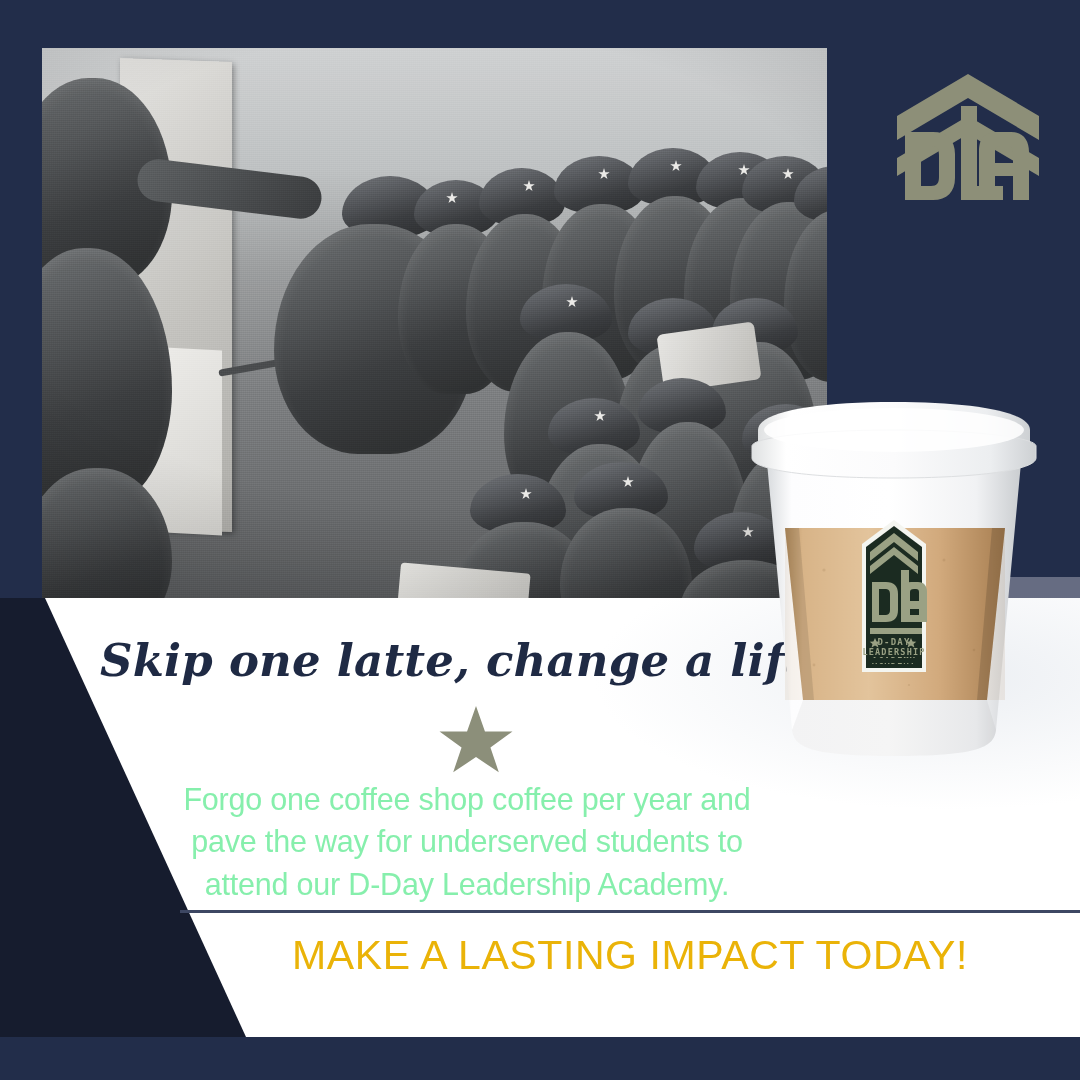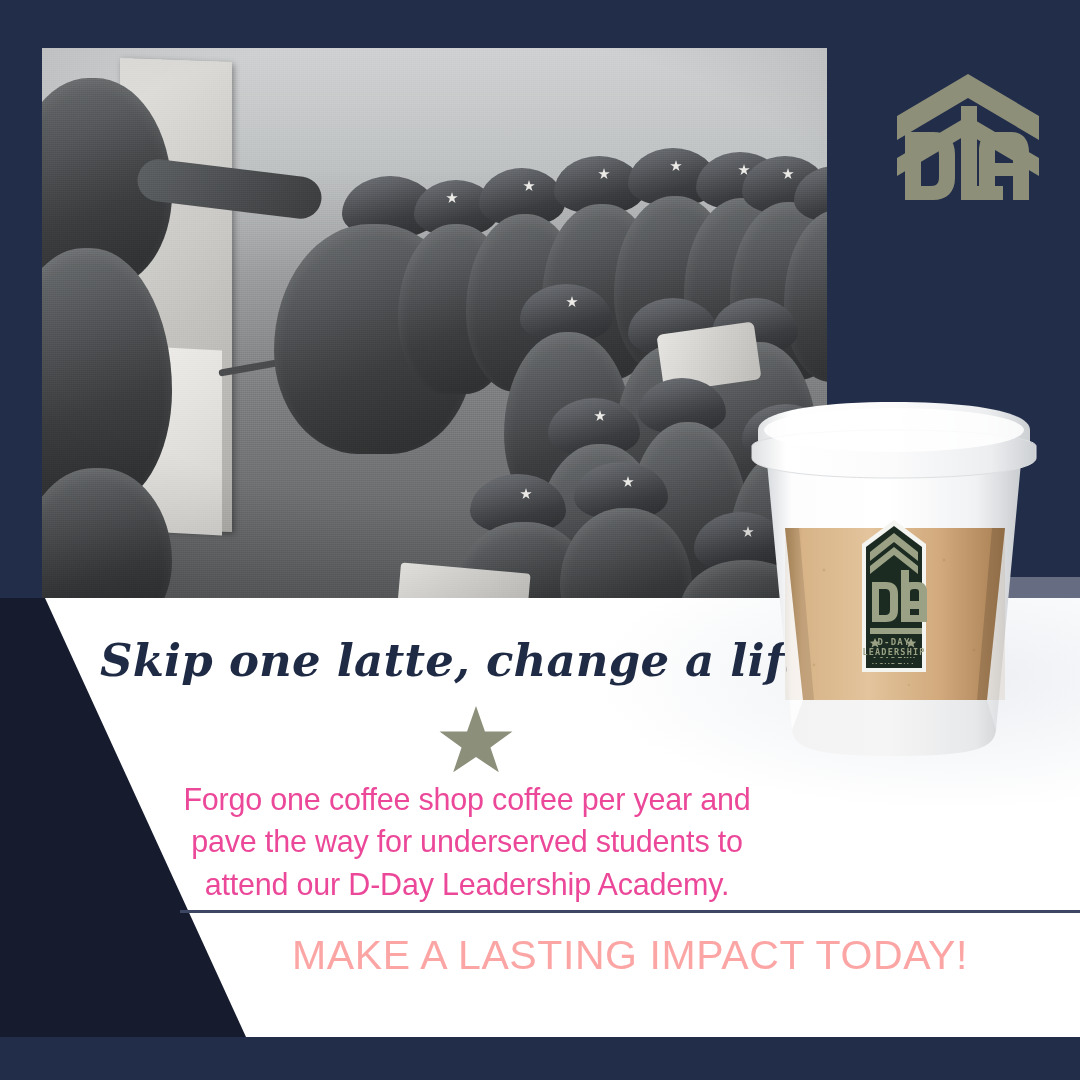--- a/index.html
+++ b/index.html
@@ -104,33 +104,33 @@
   .star{
     position:absolute;left:438px;top:706px;width:76px;height:72px;
     background:#8c8f7a;
     clip-path:polygon(50% 0%,61.8% 35.5%,98% 35.5%,69% 57.5%,80% 92%,50% 71%,20% 92%,31% 57.5%,2% 35.5%,38.2% 35.5%);
   }
   .body-copy{
     position:absolute;left:150px;top:778px;width:634px;
     text-align:center;
     font-family:"Liberation Sans",sans-serif;
     font-size:30.5px;line-height:1.39;
-    color:#ec4899;
+    color:#86efac;
     letter-spacing:-0.2px;
   }
   .rule{
     position:absolute;left:180px;top:910px;width:900px;height:3px;
     background:#3d4763;
   }
   .cta{
     position:absolute;left:180px;top:932px;width:900px;
     text-align:center;
     font-family:"Liberation Sans",sans-serif;
     font-size:41px;font-weight:400;letter-spacing:.6px;
-    color:#fca5a5;
+    color:#eab308;
   }
 
   
   .dla-mark{
     position:absolute;left:893px;top:70px;width:150px;height:132px;
   }
 
   
   .cup{position:absolute;left:744px;top:400px;width:300px;height:390px;}
 

